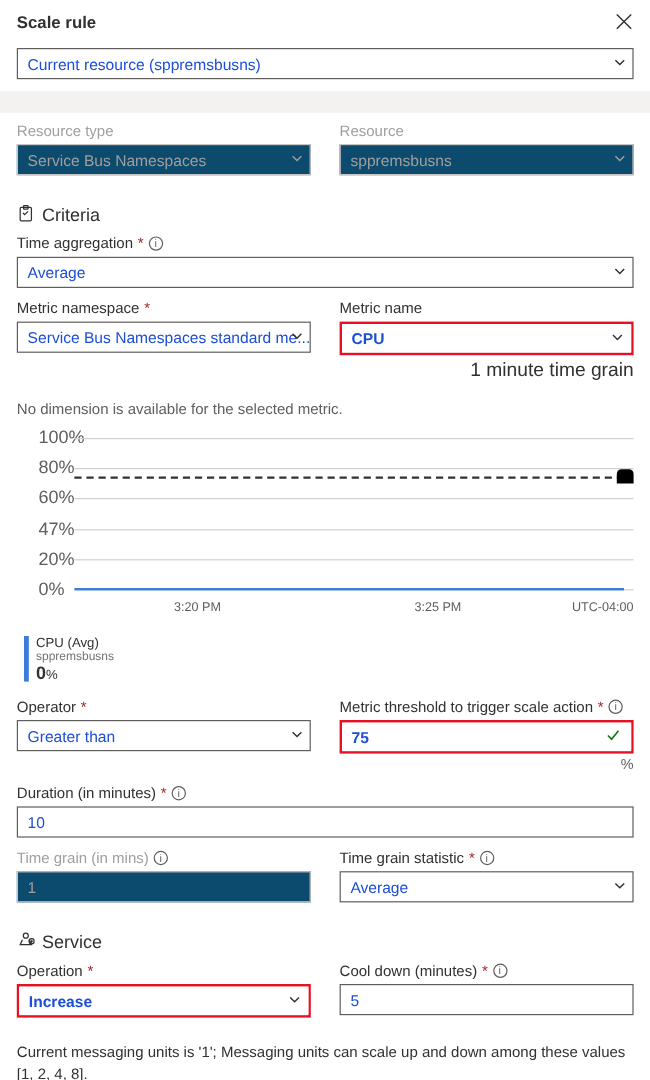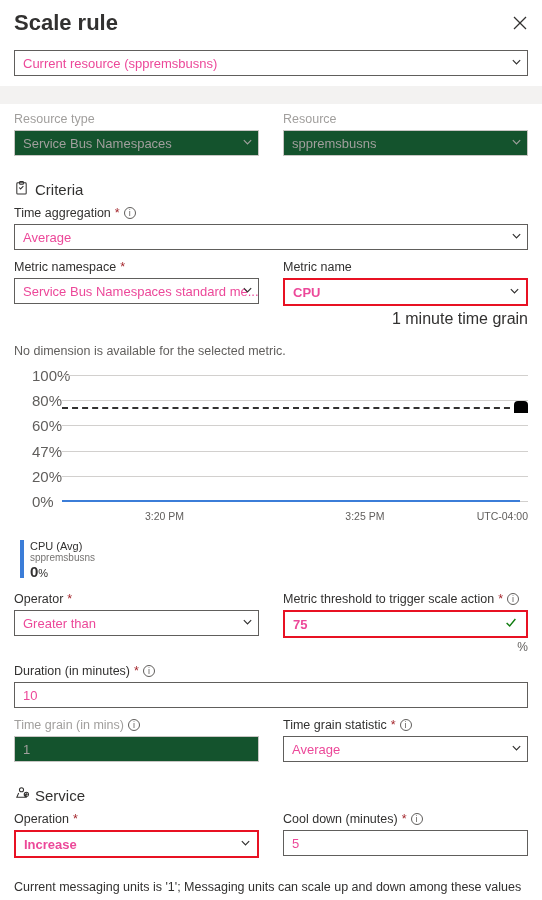--- a/index.html
+++ b/index.html
@@ -13,21 +13,21 @@
   .panel {
     padding: 10px 14px 20px 14px;
   }
   .header {
     display: flex;
     justify-content: space-between;
     align-items: center;
     padding-bottom: 8px;
   }
   .header h1 {
-    font-size: 22px;
+    font-size: 14px;
     font-weight: 600;
   }
   .close {
     width: 16px; height: 16px;
     cursor: pointer;
   }
   .close svg { width: 16px; height: 16px; stroke: #323130; }
   .fullwidth-select {
     margin-top: 6px;
   }
@@ -65,32 +65,32 @@
     color: #605e5c;
     line-height: 1;
   }
   .select, .input {
     width: 100%;
     border: 1px solid #605e5c;
     background: #fff;
     height: 26px;
     padding: 0 24px 0 8px;
     font-size: 13px;
-    color: #ec4899;
+    color: #1d4ed8;
     position: relative;
     display: flex;
     align-items: center;
     cursor: pointer;
     overflow: hidden;
     white-space: nowrap;
     text-overflow: ellipsis;
   }
   .select.disabled, .input.disabled {
     border-color: #c8c6c4;
-    background: #14532d;
+    background: #0c4a6e;
     color: #a19f9d;
     cursor: default;
   }
   .select-wrap { position: relative; }
   .chevron {
     position: absolute;
     right: 6px;
     top: 50%;
     transform: translateY(-50%);
     pointer-events: none;

